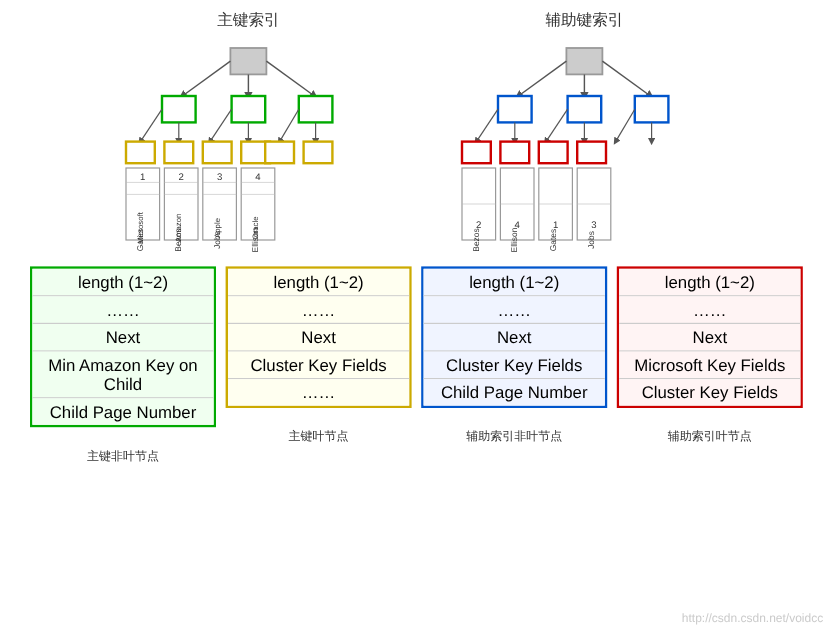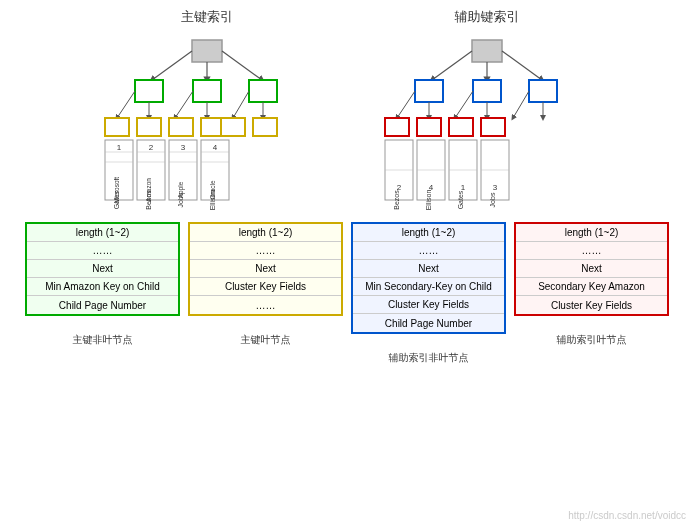--- a/index.html
+++ b/index.html
@@ -56,21 +56,21 @@
 
     .node-card.green { border-color: #00aa00; }
     .node-card.yellow { border-color: #ccaa00; }
     .node-card.blue { border-color: #0055cc; }
     .node-card.red { border-color: #cc0000; }
 
     .card-row {
       border-bottom: 1px solid #ccc;
       padding: 3px 5px;
       text-align: center;
-      font-size: 10px;
+      font-size: 14px;
       min-height: 18px;
       display: flex;
       align-items: center;
       justify-content: center;
     }
 
     .card-row:last-child {
       border-bottom: none;
     }
 
@@ -249,33 +249,32 @@
         <div class="card-row">……</div>
       </div>
       <div class="card-label">主键叶节点</div>
     </div>
 
     <div class="card-wrapper">
       <div class="node-card blue">
         <div class="card-row">length (1~2)</div>
         <div class="card-row">……</div>
         <div class="card-row">Next</div>
-        <div class="card-row">Min Secondary-Key on Child</div>
         <div class="card-row">Cluster Key Fields</div>
         <div class="card-row">Child Page Number</div>
       </div>
       <div class="card-label">辅助索引非叶节点</div>
     </div>
 
     <div class="card-wrapper">
       <div class="node-card red">
         <div class="card-row">length (1~2)</div>
         <div class="card-row">……</div>
         <div class="card-row">Next</div>
-        <div class="card-row">Secondary Key Amazon</div>
+        <div class="card-row">Microsoft Key Fields</div>
         <div class="card-row">Cluster Key Fields</div>
       </div>
       <div class="card-label">辅助索引叶节点</div>
     </div>
 
   </div>
 
 </div>
 
 <div class="watermark">http://csdn.csdn.net/voidcc</div>

